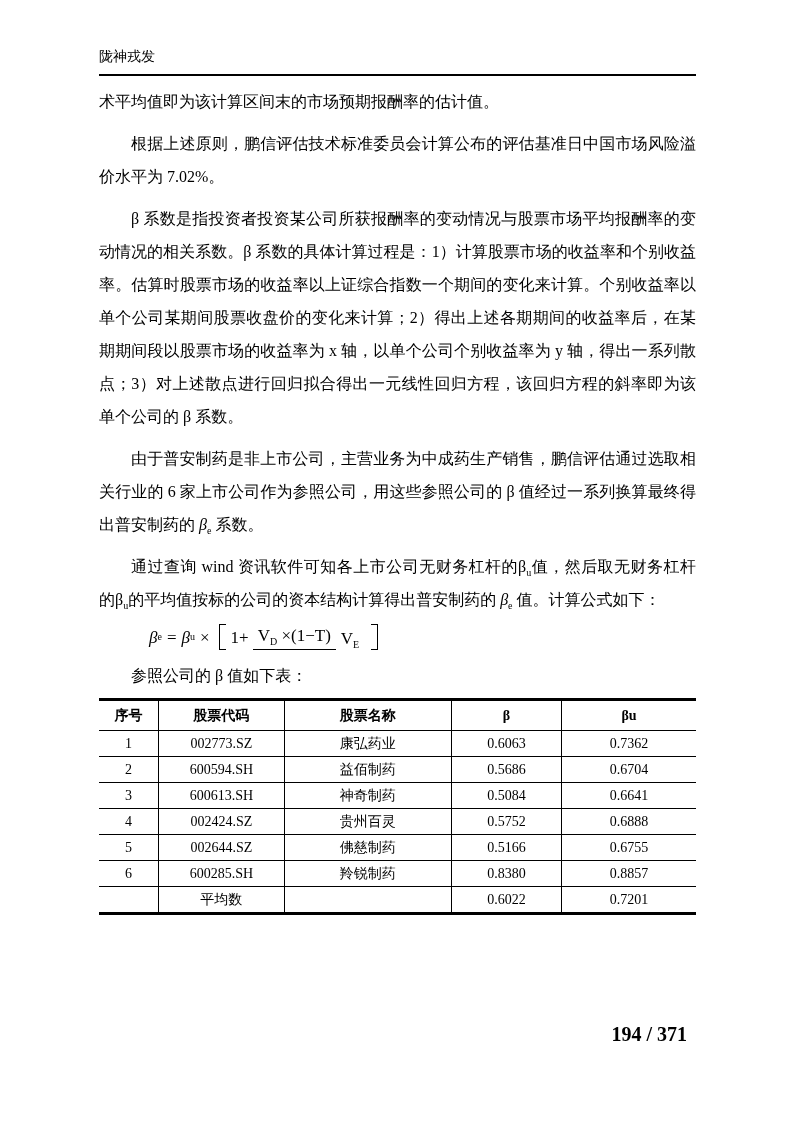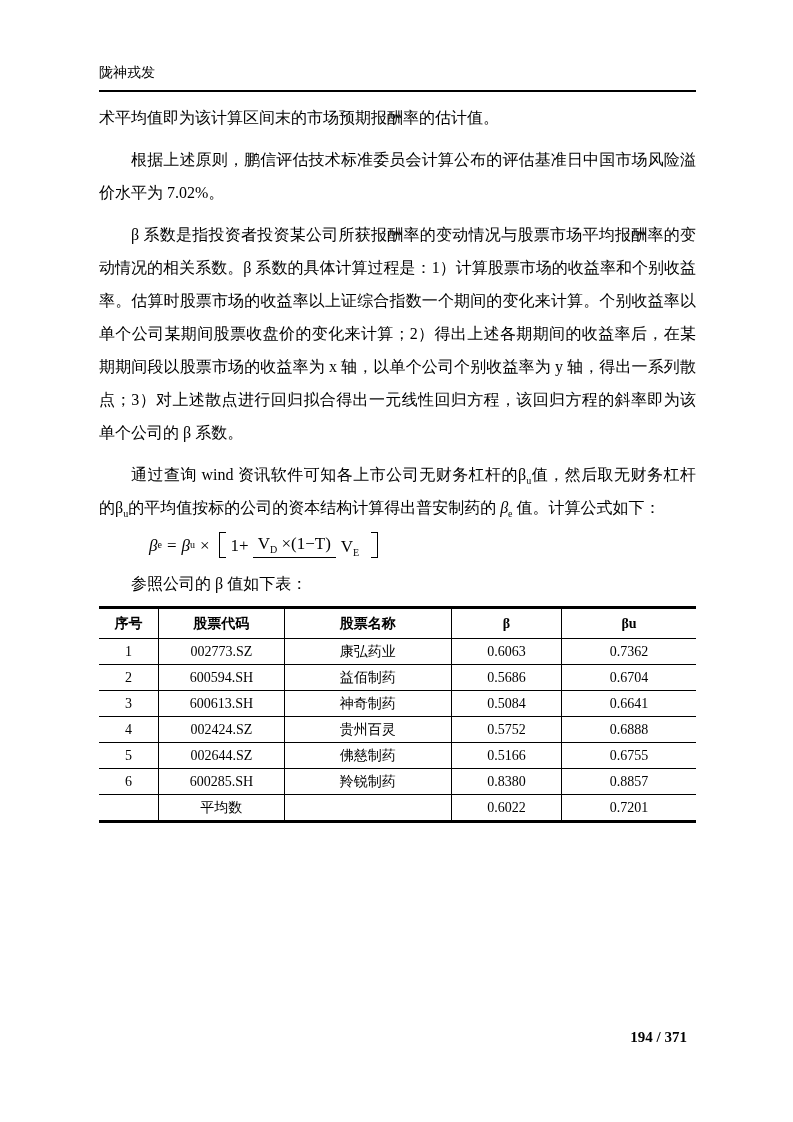--- a/index.html
+++ b/index.html
@@ -10,21 +10,21 @@
     margin: 0 auto;
     background: #ffffff;
     color: #000000;
     font-family: "Liberation Serif", "DejaVu Serif", serif;
     overflow: hidden;
     box-sizing: border-box;
   }
   .content {
     position: absolute;
     left: 99px;
-    top: 64px;
+    top: 48px;
     width: 597px;
   }
   .doc-header {
     display: flex;
     justify-content: space-between;
     align-items: flex-end;
     font-size: 14px;
     line-height: 18px;
     padding-bottom: 8px;
     border-bottom: 2px solid #000000;
@@ -88,21 +88,21 @@
     padding: 0 4px;
   }
   table.ref-table th { height: 29px; font-weight: bold; }
   table.ref-table td { height: 25px; font-weight: normal; }
   table.ref-table th:first-child, table.ref-table td:first-child { border-left: none; }
   table.ref-table tr.last td { border-bottom: none; }
   .doc-footer {
     position: absolute;
     right: 106px;
     bottom: 76px;
-    font-size: 15px;
+    font-size: 20px;
     font-weight: bold;
     margin-left: 40px;
   }
   .col-seq   { width: 10%; }
   .col-code  { width: 21%; }
   .col-name  { width: 28%; }
   .col-beta  { width: 18.5%; }
   .col-betau { width: 22.5%; }
 </style>
 </head>
@@ -117,20 +117,21 @@
 
     <div class="bodytext">
 
       <p class="noindent">术平均值即为该计算区间末的市场预期报酬率的估计值。</p>
 
       <p class="indent">根据上述原则，鹏信评估技术标准委员会计算公布的评估基准日中国市场风险溢价水平为 7.02%。</p>
 
 
       <p class="indent">β 系数是指投资者投资某公司所获报酬率的变动情况与股票市场平均报酬率的变动情况的相关系数。β 系数的具体计算过程是：1）计算股票市场的收益率和个别收益率。估算时股票市场的收益率以上证综合指数一个期间的变化来计算。个别收益率以单个公司某期间股票收盘价的变化来计算；2）得出上述各期期间的收益率后，在某期期间段以股票市场的收益率为 x 轴，以单个公司个别收益率为 y 轴，得出一系列散点；3）对上述散点进行回归拟合得出一元线性回归方程，该回归方程的斜率即为该单个公司的 β 系数。</p>
 
+      <p class="indent"><span>由于普安制药是非上市公司，主营业务为中成药生产销售，鹏信评估通过选取相关行业的 6 家上市公司作为参照公司，用这些参照公司的 β 值经过一系列换算最终得出普安制药的</span> <span class="bi">β</span><sub>e</sub> <span>系数。</span></p>
 
       <p class="indent"><span>通过查询 wind 资讯软件可知各上市公司无财务杠杆的β</span><sub>u</sub><span>值，然后取无财务杠杆的β</span><sub>u</sub><span>的平均值按标的公司的资本结构计算得出普安制药的</span> <span class="bi">β</span><sub>e</sub> <span>值。计算公式如下：</span></p>
 
       <div class="formula">
         <span class="bi">β</span>
           <sub>e</sub>
         <span class="op">=</span>
         <span class="bi">β</span>
           <sub>u</sub>
         <span class="op">×</span>

